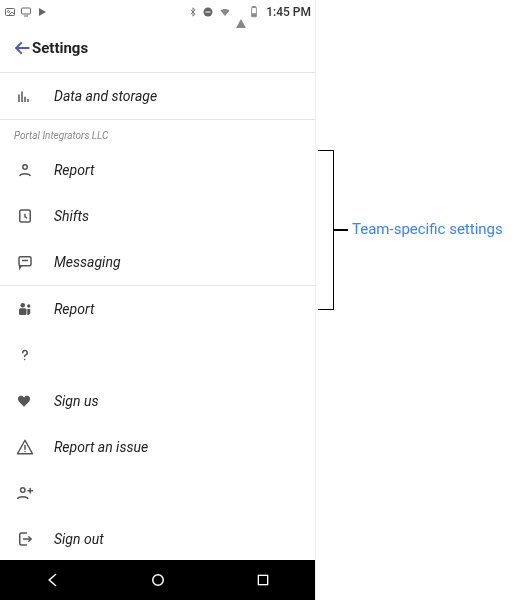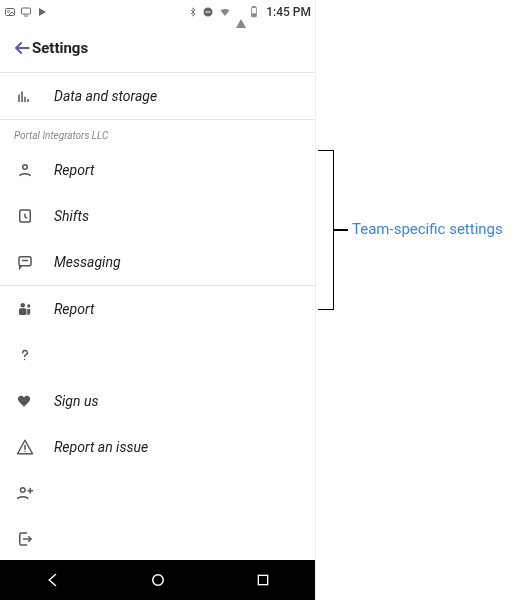--- a/index.html
+++ b/index.html
@@ -283,20 +283,21 @@
     </div>
 
     <div class="row">
       <span class="icon">
         <svg width="18" height="18" viewBox="0 0 24 24" fill="none" stroke="#555" stroke-width="2" stroke-linecap="round" stroke-linejoin="round">
             <path d="M14 4h-7a2 2 0 0 0-2 2v12a2 2 0 0 0 2 2h7"></path>
             <path d="M10 12h10"></path>
             <path d="M17 9l3 3-3 3"></path>
           </svg>
       </span>
+      <span class="label">Sign out</span>
     </div>
 
   </div>
 
   <div class="navbar">
     <span class="nbtn">
       <svg width="18" height="18" viewBox="0 0 24 24" fill="none" stroke="#fff" stroke-width="2">
           <path d="M16 4L7 12l9 8"></path>
         </svg>
     </span>

